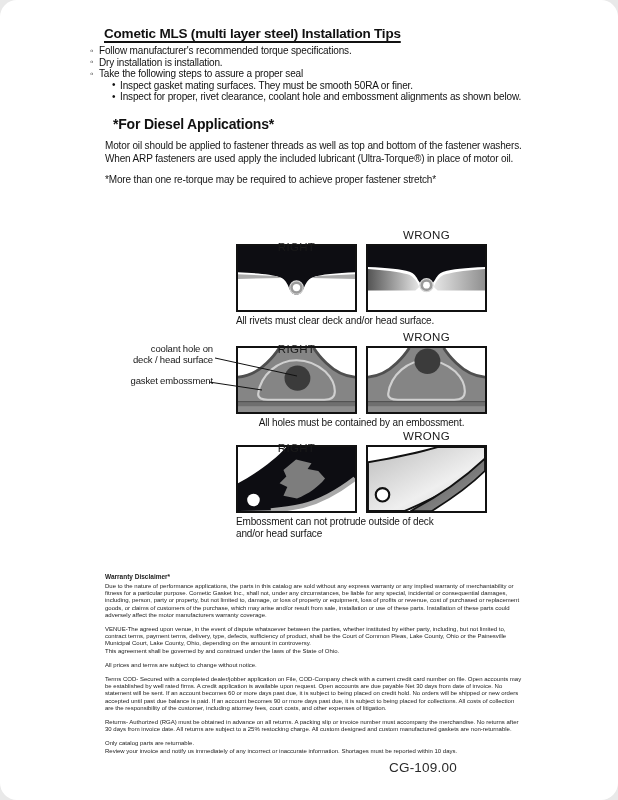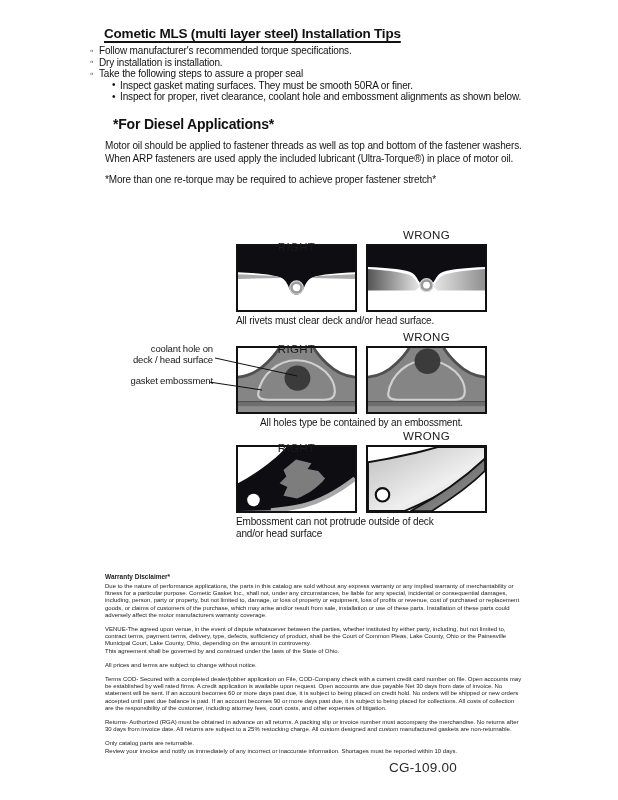--- a/index.html
+++ b/index.html
@@ -1,19 +1,20 @@
 <!DOCTYPE html>
 <html><head>
 <meta charset="utf-8">
 <style>
   html,body{margin:0;padding:0;background:#e9e9e9;}
   .page{
     position:relative;width:618px;height:800px;background:#ffffff;
     font-family:"Liberation Sans",sans-serif;color:#111;overflow:hidden;
     margin:0 auto;
+    border-radius:17px;
   }
   
   .title{
     margin:26px 0 0 104px;font-size:13.5px;font-weight:bold;letter-spacing:-0.2px;
     text-decoration:underline;text-decoration-thickness:1.5px;text-underline-offset:3px;
     line-height:16px;
   }
   ul.bullets{list-style:none;margin:3px 0 0 0;padding:0 16px 0 90px;}
   ul.bullets li{
     font-size:10px;line-height:11.5px;letter-spacing:-0.15px;position:relative;padding-left:9px;
@@ -150,21 +151,21 @@
           <rect x="0" y="57" width="122" height="5" fill="#6f6f6f"></rect>
           <rect x="0" y="62" width="122" height="6" fill="#8d8d8d"></rect>
           <line x1="0" y1="57" x2="122" y2="57" stroke="#4a4a4a" stroke-width="1"></line>
           <path d="M0,31 C12,30 22,24 30,16 C35,11 40,5 43,0" fill="none" stroke="#4f4f4f" stroke-width="3"></path>
           <path d="M122,31 C110,30 100,24 92,16 C87,11 82,5 79,0" fill="none" stroke="#4f4f4f" stroke-width="3"></path>
           <path d="M21,49 C22,40 27,30 35,23 C43,16 52,13 61,13 C71,13 82,17 91,25 C97,31 101,39 101,46 C101,52 97,55 90,55 L31,55 C25,55 21,53.5 21,49 Z" fill="none" stroke="#d0d0d0" stroke-width="2.2"></path>
           <circle cx="62" cy="14" r="13.5" fill="#3b3b3b"></circle>
         </svg>
       </div>
     </div>
-    <div class="caption center">All holes type be contained by an embossment.</div>
+    <div class="caption center">All holes must be contained by an embossment.</div>
   </div>
 
   <div class="fig2-label" id="lbl-coolant">coolant hole on
 deck / head surface</div>
   <div class="fig2-label" id="lbl-emboss">gasket embossment</div>
   <svg class="leader-overlay">
     <line x1="215" y1="358" x2="297" y2="376" stroke="#111" stroke-width="1"></line>
     <line x1="209" y1="382" x2="262" y2="390" stroke="#111" stroke-width="1"></line>
   </svg>
 

